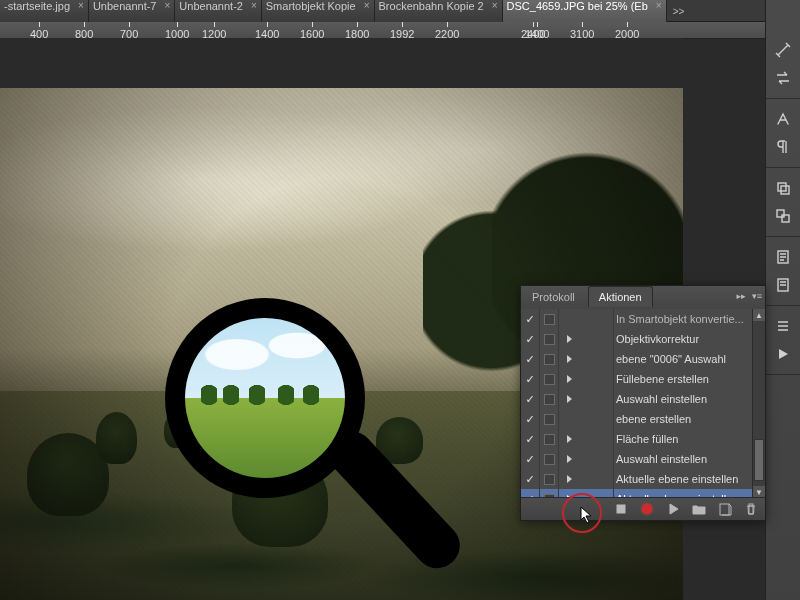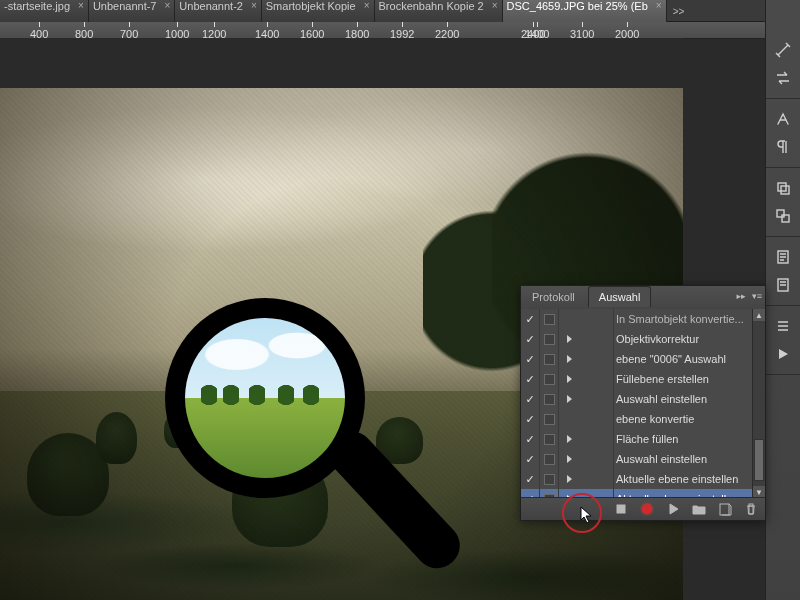--- a/index.html
+++ b/index.html
@@ -279,21 +279,21 @@
         <svg viewBox="0 0 16 16">
           <polygon points="4,3 13,8 4,13" fill="#cfcfcf" stroke="none"></polygon>
         </svg>
       </div>
   </div>
 </div>
 
 <div class="panel">
   <div class="panel-tabs">
     <div class="ptab">Protokoll</div>
-    <div class="ptab active">Auswahl</div>
+    <div class="ptab active">Aktionen</div>
     <div class="panel-menu">
       <div class="pm">▸▸</div>
       <div class="pm">▾≡</div>
     </div>
   </div>
   <div class="action-list" id="action-list">
       <div class="arow">
         <div class="acol chk">
           <span class="chkmark">✓</span>
         </div>
@@ -352,21 +352,21 @@
         <div class="alabel">Auswahl einstellen</div>
       </div>
       <div class="arow">
         <div class="acol chk">
           <span class="chkmark">✓</span>
         </div>
         <div class="acol box">
           <div class="sq"></div>
         </div>
         <div class="acol ind"></div>
-        <div class="alabel">ebene konvertie</div>
+        <div class="alabel">ebene erstellen</div>
       </div>
       <div class="arow">
         <div class="acol chk">
           <span class="chkmark">✓</span>
         </div>
         <div class="acol box">
           <div class="sq"></div>
         </div>
         <div class="acol ind">
           <div class="tri"></div>

